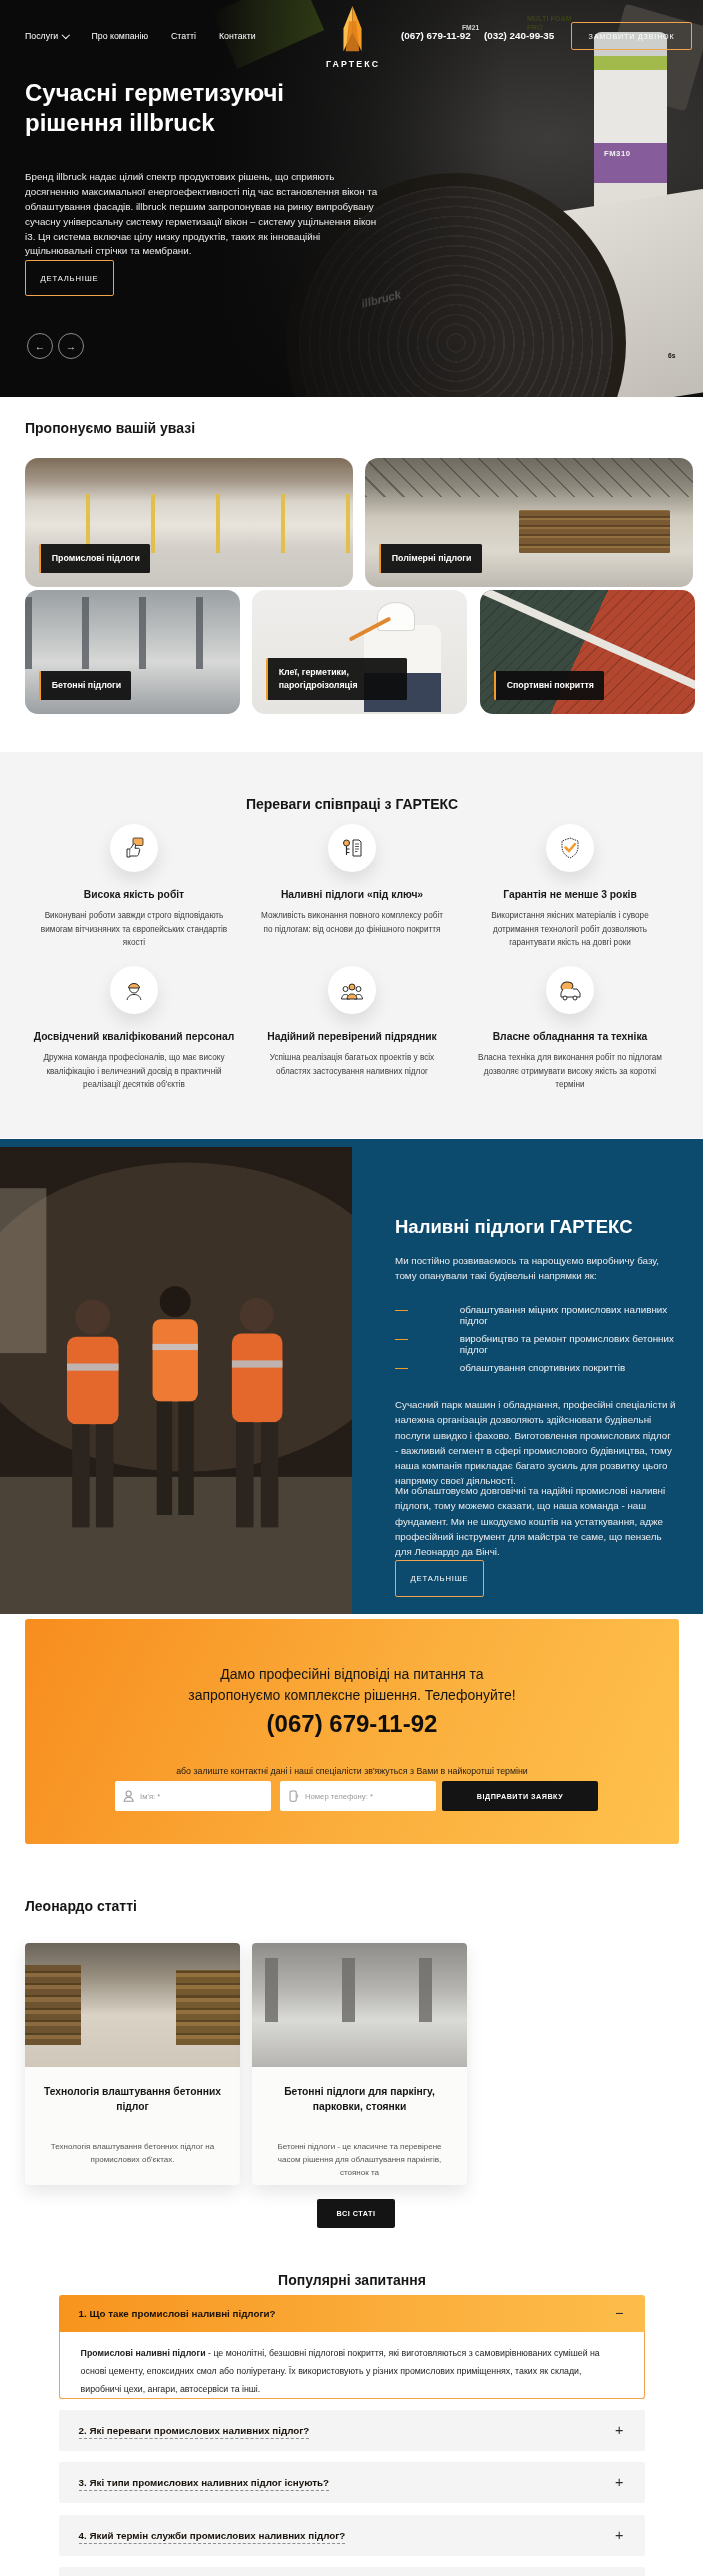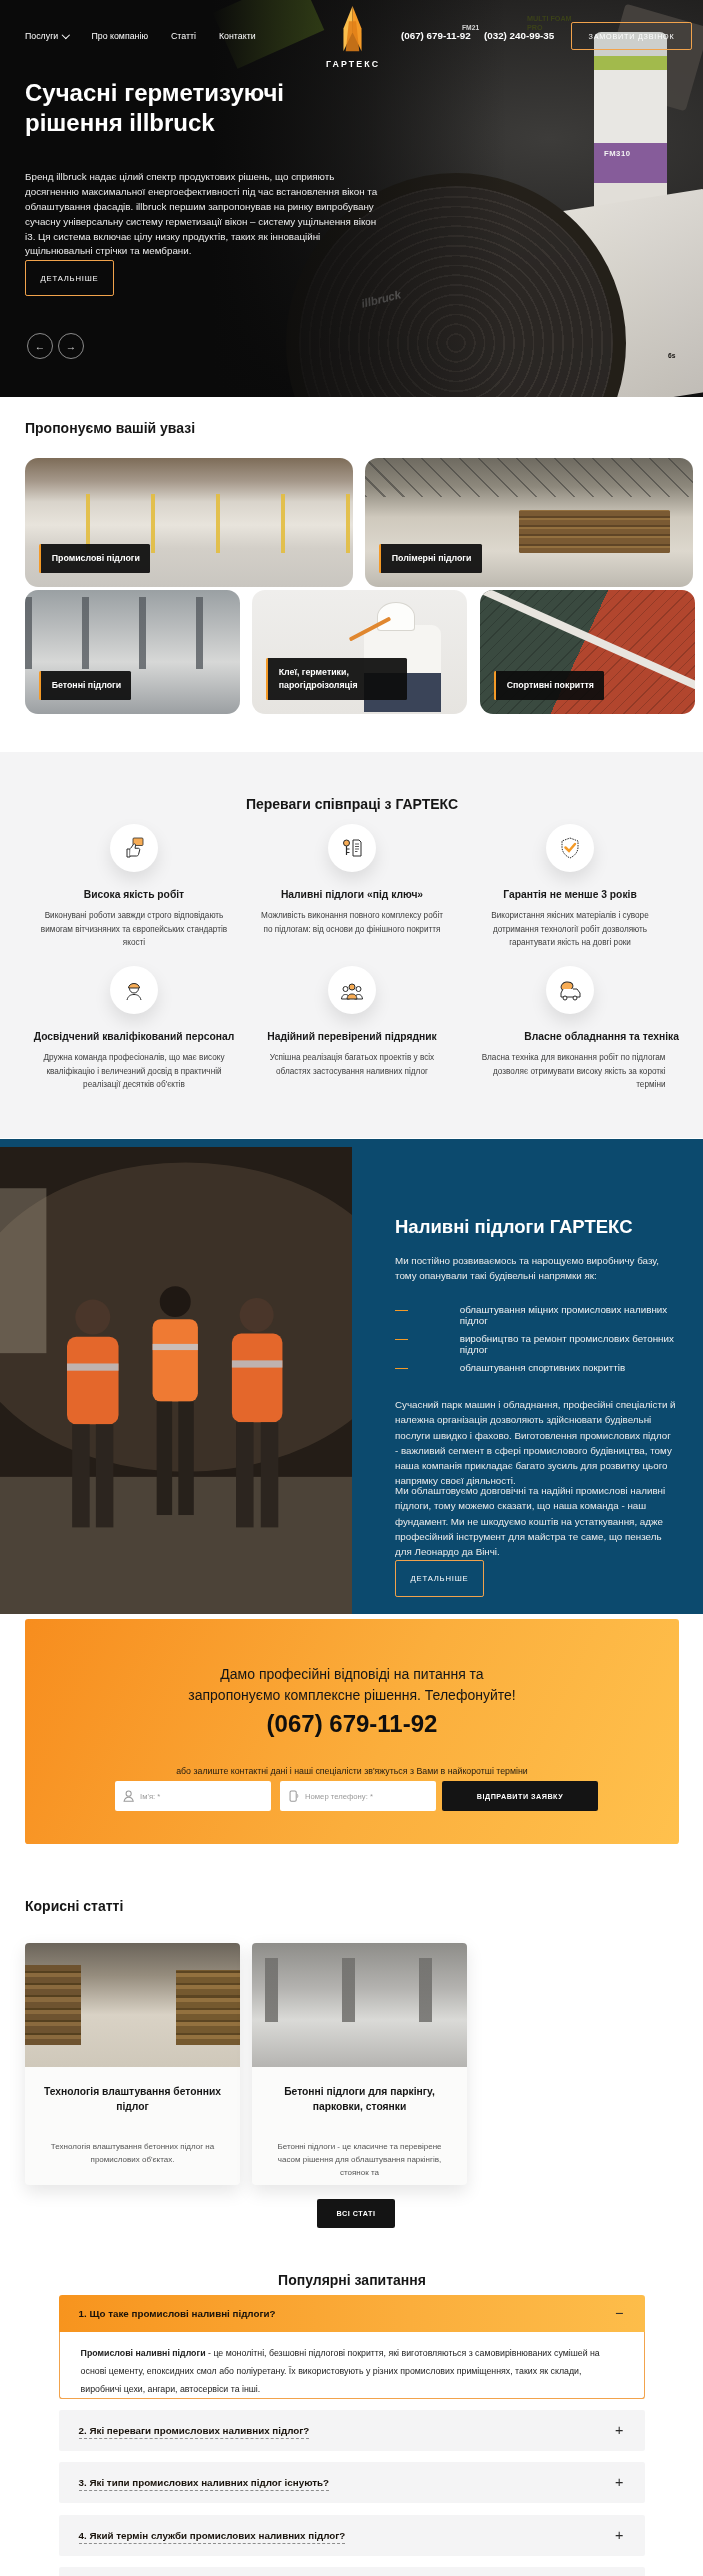--- a/index.html
+++ b/index.html
@@ -306,21 +306,21 @@
             <path d="M29 42c1-7 4-9 8-9s7 2 8 9z"></path>
           <circle cx="24" cy="18" r="6" fill="#F7AC55"></circle>
             <path d="M14 42c1-8 5-10 10-10s9 2 10 10z" fill="#F7AC55"></path>
         </g>
       </svg>
     </div>
     <div class="adv-name">Надійний перевірений підрядник</div>
     <div class="adv-desc">Успішна реалізація багатьох проектів у всіх областях застосування наливних підлог</div>
   </div>
 
-  <div class="adv-card" style="left:461px;top:214px;text-align:right;">
+  <div class="adv-card" style="left:461px;top:214px;">
     <div class="adv-circle">
       <svg width="24" height="24" viewBox="0 0 48 48">
         <ellipse cx="18" cy="17" rx="12" ry="9" transform="rotate(-12 18 17)" fill="#F7AC55" stroke="#2b2b2b" stroke-width="2"></ellipse>
         <path d="M30 22h8l6 8v8H6v-8l4-8" fill="#fff" stroke="#2b2b2b" stroke-width="2" stroke-linejoin="round"></path>
         <circle cx="14" cy="40" r="4" fill="#fff" stroke="#2b2b2b" stroke-width="2"></circle>
         <circle cx="34" cy="40" r="4" fill="#fff" stroke="#2b2b2b" stroke-width="2"></circle>
       </svg>
     </div>
     <div class="adv-name">Власне обладнання та техніка</div>
     <div class="adv-desc">Власна техніка для виконання робіт по підлогам дозволяє отримувати високу якість за короткі терміни</div>
@@ -391,21 +391,21 @@
       <rect x="4" y="2" width="12" height="20" rx="2.5" fill="none" stroke="#9a9a9a" stroke-width="2"></rect>
       <path d="M18 8c1.5 1 1.5 6 0 7" fill="none" stroke="#9a9a9a" stroke-width="1.6"></path>
     </svg>
     <input class="cta-input" style="left: 255px;" type="text" placeholder="Номер телефону: *">
 
     <div class="btn-dark cta-submit">ВІДПРАВИТИ ЗАЯВКУ</div>
   </div>
 </section>
 
 <section class="articles">
-  <h2 class="h2 abs" style="left:25px;top:43px;">Корисні статті</h2>
+  <h2 class="h2 abs" style="left:25px;top:43px;">Леонардо статті</h2>
 
   <div class="article-card" style="left:25px;">
     <div class="article-img img-art1">
         <div class="crates-l"></div>
         <div class="crates-r"></div>
       </div>
     <div class="article-title">Технологія влаштування бетонних підлог</div>
     <div class="article-desc">Технологія влаштування бетонних підлог на промислових об'єктах.</div>
   </div>
   <div class="article-card" style="left:252px;">

